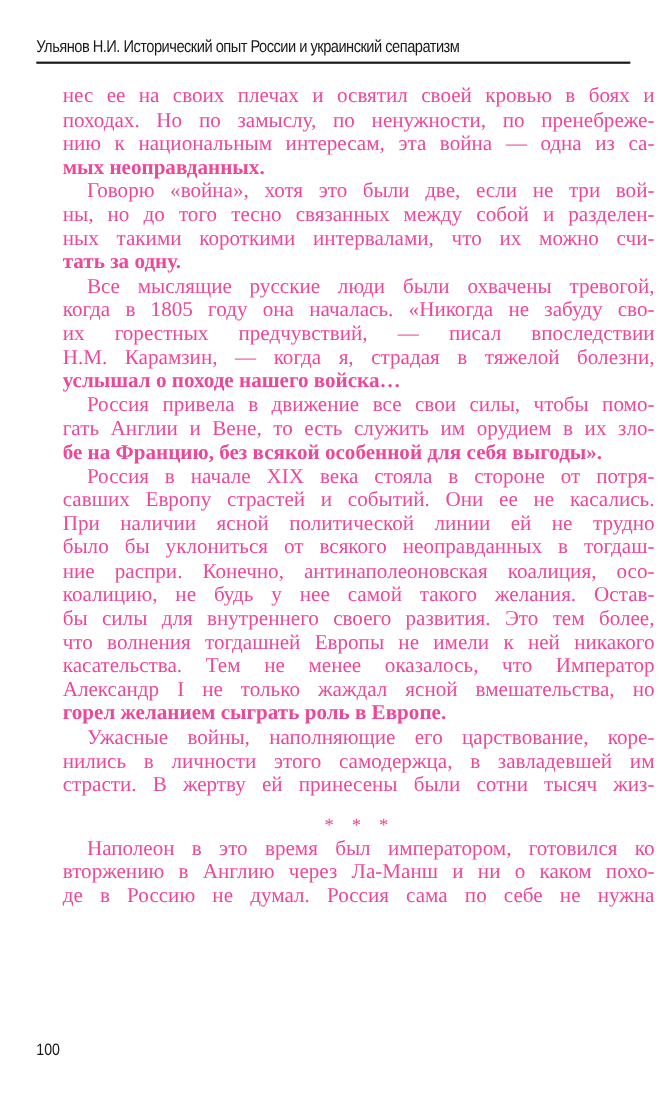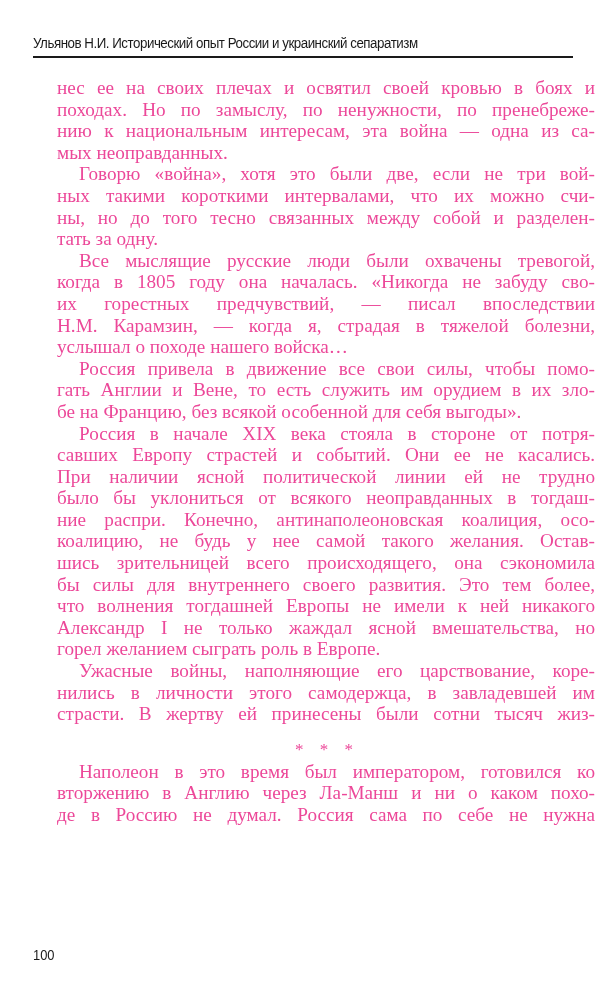--- a/index.html
+++ b/index.html
@@ -18,21 +18,21 @@
   .body-text {
     position: absolute; left: 33px; top: 77px; width: 538px;
     font-family: "Liberation Serif", serif;
     font-size: 19.2px; color: #ec4899; margin-left: 24px;
   }
   .line {
     display: block; height: 21.6px; line-height: 21.6px;
     text-align: justify; text-align-last: justify; white-space: nowrap;
   }
   .line.indent { padding-left: 22px; }
-  .line.last { text-align-last: left; }
+  .line.last { text-align-last: left; font-weight: bold; }
   .stars {
     display: block; height: 36px; line-height: 50px;
     text-align: center; font-size: 17px; letter-spacing: 6px;
     padding-left: 2px;
   }
   .page-number {
     position: absolute; left: 33px; top: 946px;
     font-family: "Liberation Sans", sans-serif;
     font-size: 15px; color: #1a1a1a;
     transform: scaleX(0.86); transform-origin: left top;
@@ -48,22 +48,22 @@
 
   <div>
     <span class="line">нес ее на своих плечах и освятил своей кровью в боях и</span>
     <span class="line">походах. Но по замыслу, по ненужности, по пренебреже-</span>
     <span class="line">нию к национальным интересам, эта война — одна из са-</span>
     <span class="line last">мых неоправданных.</span>
   </div>
 
   <div>
     <span class="line indent">Говорю «война», хотя это были две, если не три вой-</span>
+    <span class="line">ны, но до того тесно связанных между собой и разделен-</span>
     <span class="line">ных такими короткими интервалами, что их можно счи-</span>
-    <span class="line">ны, но до того тесно связанных между собой и разделен-</span>
     <span class="line last">тать за одну.</span>
   </div>
 
   <div>
     <span class="line indent">Все мыслящие русские люди были охвачены тревогой,</span>
     <span class="line">когда в 1805 году она началась. «Никогда не забуду сво-</span>
     <span class="line">их горестных предчувствий, — писал впоследствии</span>
     <span class="line">Н.М. Карамзин, — когда я, страдая в тяжелой болезни,</span>
     <span class="line last">услышал о походе нашего войска…</span>
   </div>
@@ -74,23 +74,23 @@
     <span class="line last">бе на Францию, без всякой особенной для себя выгоды».</span>
   </div>
 
   <div>
     <span class="line indent">Россия в начале XIX века стояла в стороне от потря-</span>
     <span class="line">савших Европу страстей и событий. Они ее не касались.</span>
     <span class="line">При наличии ясной политической линии ей не трудно</span>
     <span class="line">было бы уклониться от всякого неоправданных в тогдаш-</span>
     <span class="line">ние распри. Конечно, антинаполеоновская коалиция, осо-</span>
     <span class="line">коалицию, не будь у нее самой такого желания. Остав-</span>
-    <span class="line">шись зрительницей всего происходящего, она сэкономила</span>
     <span class="line">бы силы для внутреннего своего развития. Это тем более,</span>
     <span class="line">что волнения тогдашней Европы не имели к ней никакого</span>
+    <span class="line">касательства. Тем не менее оказалось, что Император</span>
     <span class="line">Александр I не только жаждал ясной вмешательства, но</span>
     <span class="line last">горел желанием сыграть роль в Европе.</span>
   </div>
 
   <div>
     <span class="line indent">Ужасные войны, наполняющие его царствование, коре-</span>
     <span class="line">нились в личности этого самодержца, в завладевшей им</span>
     <span class="line">страсти. В жертву ей принесены были сотни тысяч жиз-</span>
   </div>
 

